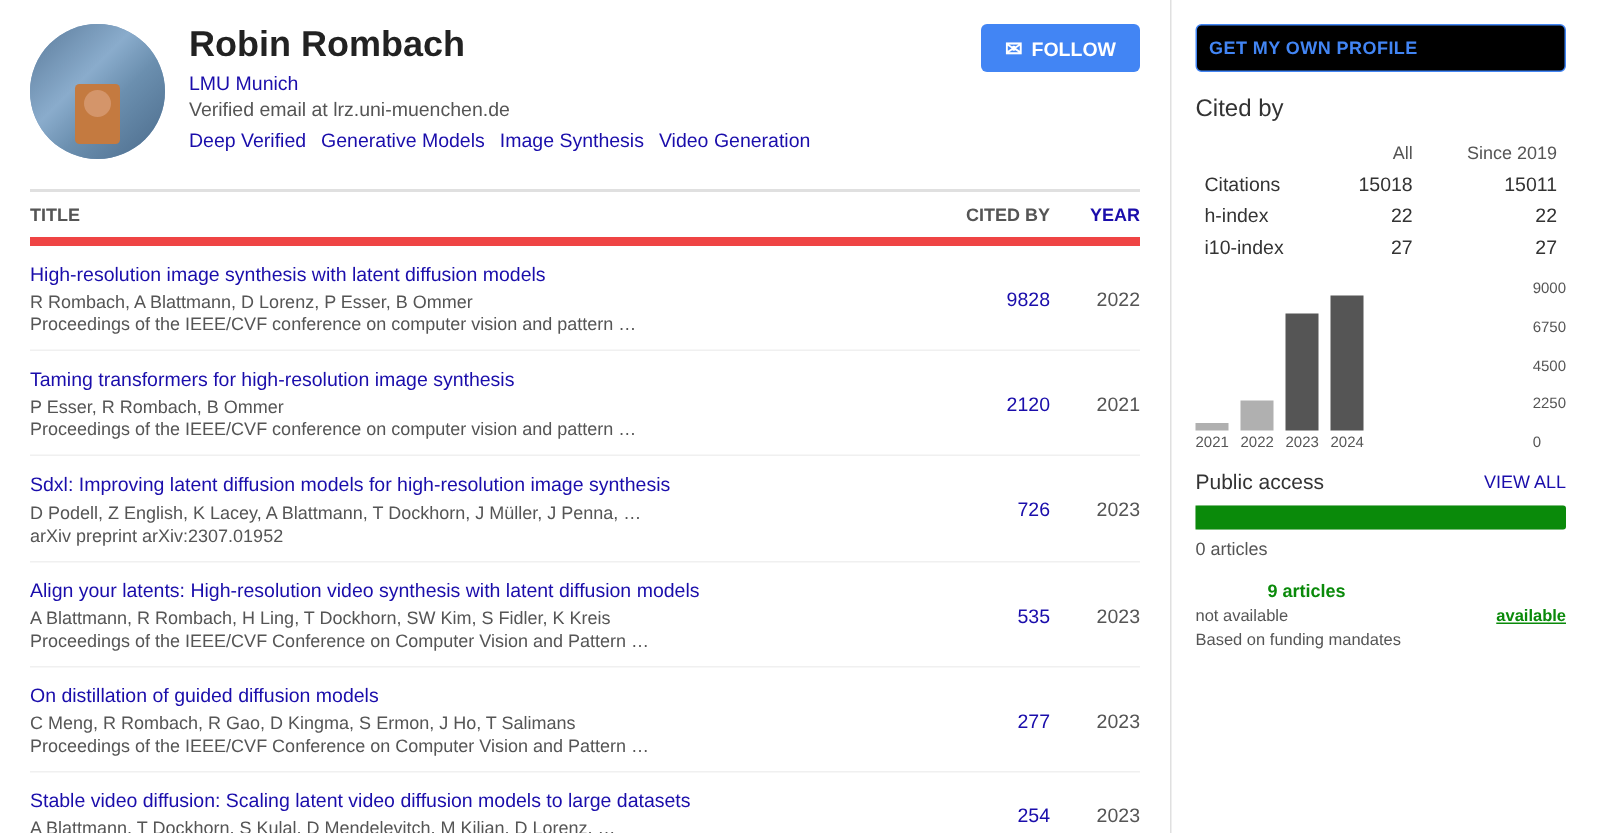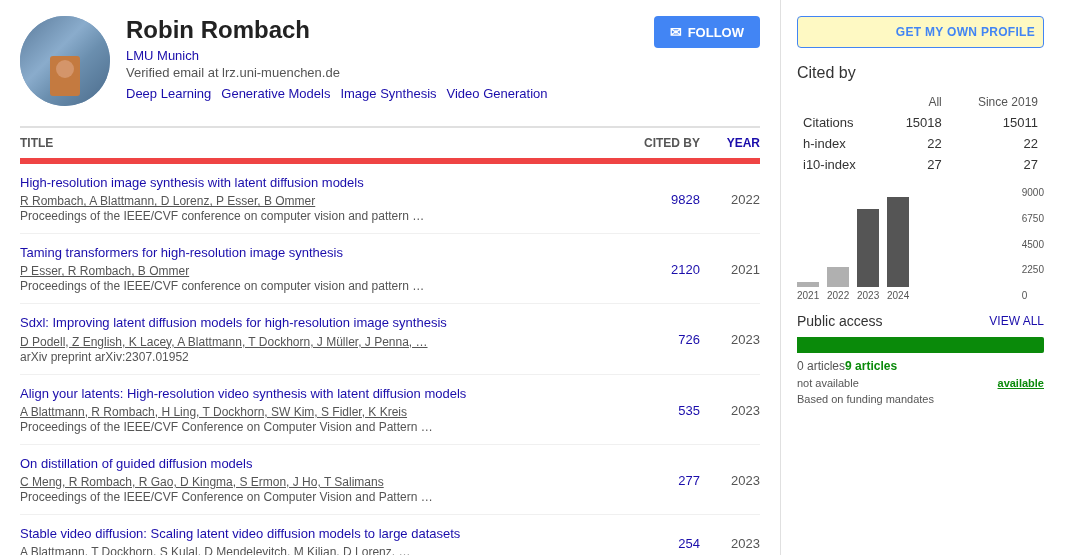--- a/index.html
+++ b/index.html
@@ -170,21 +170,20 @@
       font-size: 13px;
       line-height: 1.4;
       display: block;
       margin-bottom: 2px;
       cursor: pointer;
     }
     .paper-authors {
       color: #555;
       font-size: 12px;
       margin-bottom: 1px;
-      text-decoration: underline;
     }
     .paper-venue {
       color: #555;
       font-size: 12px;
     }
     .paper-cited {
       width: 90px;
       text-align: right;
       color: #1a0dab;
       font-size: 13px;
@@ -195,24 +194,24 @@
       text-align: right;
       color: #555;
       font-size: 13px;
       padding-top: 2px;
     }
 
     
     .get-profile-btn {
       display: block;
       width: 100%;
-      text-align: right;
+      text-align: left;
       border: 1px solid #4285f4;
       color: #4285f4;
-      background: #fef9c3;
+      background: #000000;
       padding: 8px;
       border-radius: 4px;
       cursor: pointer;
       font-size: 12px;
       font-weight: bold;
       margin-bottom: 16px;
       letter-spacing: 0.3px;
     }
     .cited-by-title {
       font-size: 16px;
@@ -274,21 +273,21 @@
       height: 100%;
       background: #0a8a0a;
       border-radius: 0 2px 2px 0;
     }
     .access-labels {
       display: flex;
       font-size: 12px;
       margin-bottom: 4px;
     }
     .label-left { color: #555; }
-    .label-right { color: #0a8a0a; font-weight: bold; }
+    .label-right { color: #0a8a0a; font-weight: bold; margin-top: 28px; }
     .access-footer {
       font-size: 11px;
       color: #555;
     }
   </style>
 </head>
 <body>
 
 <div class="layout">
 
@@ -296,21 +295,21 @@
 
     <div class="profile-section">
       <div class="avatar">
         <div class="avatar-img"></div>
       </div>
       <div class="profile-info">
         <div class="profile-name">Robin Rombach</div>
         <a class="profile-affiliation">LMU Munich</a>
         <div class="profile-email">Verified email at lrz.uni-muenchen.de</div>
         <div class="profile-tags">
-          <a class="profile-tag">Deep Learning</a>
+          <a class="profile-tag">Deep Verified</a>
           <a class="profile-tag">Generative Models</a>
           <a class="profile-tag">Image Synthesis</a>
           <a class="profile-tag">Video Generation</a>
         </div>
       </div>
       <button class="follow-btn">
         <span class="envelope">✉</span>
         <span>FOLLOW</span>
       </button>
     </div>

